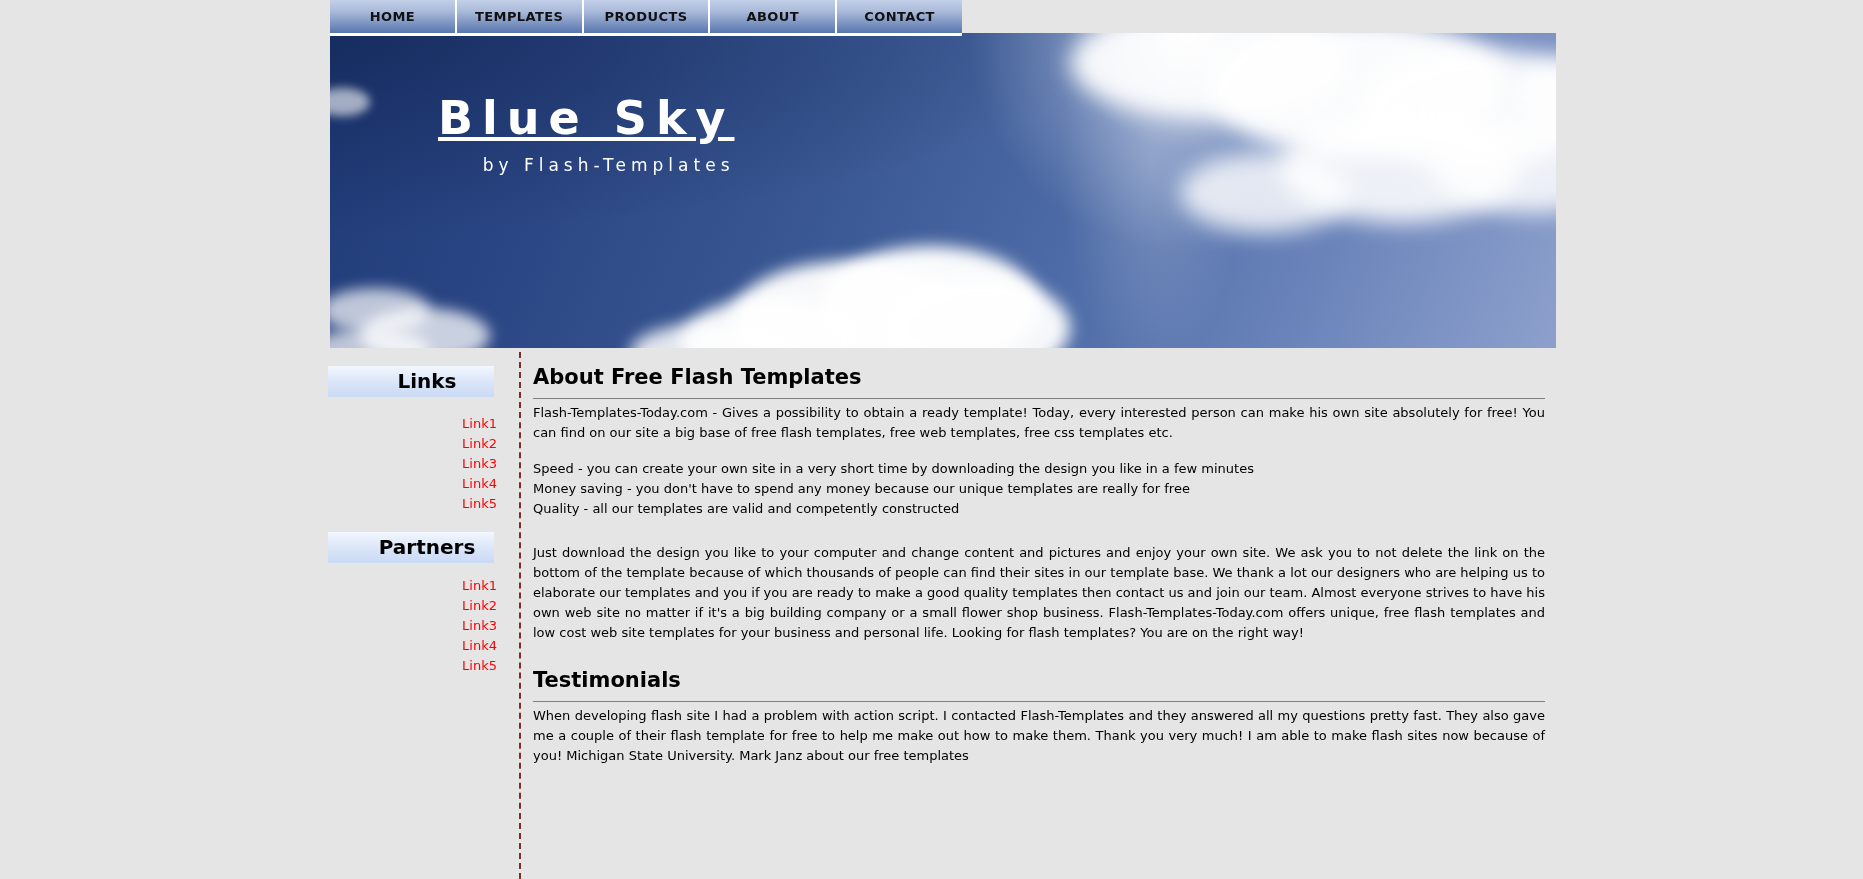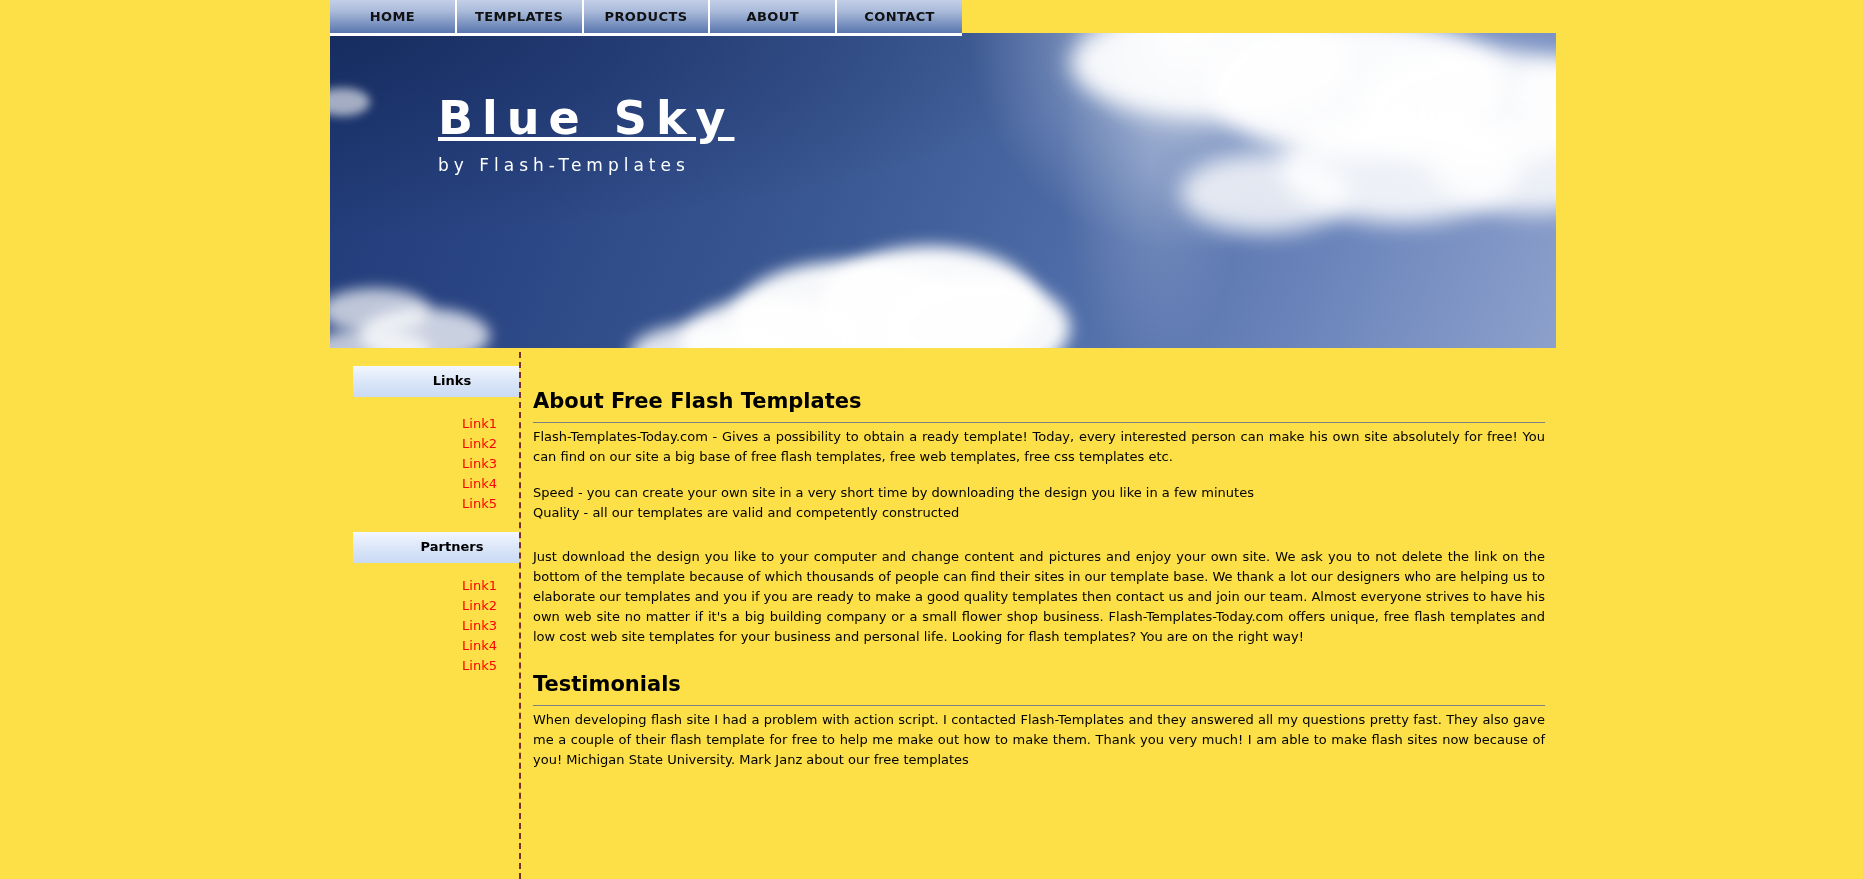--- a/index.html
+++ b/index.html
@@ -6,21 +6,21 @@
   html, body { background: #ffffff; }
   body {
     font-family: "DejaVu Sans", "Liberation Sans", sans-serif;
     color: #000;
   }
   .page {
     position: relative;
     width: 1863px;
     height: 879px;
     overflow: hidden;
-    background: #fde047;
+    background: #e5e5e5;
   }
 
   
   .navbar {
     position: absolute;
     left: 330px; top: 0;
     width: 632px; height: 36px;
     display: flex;
     background: linear-gradient(to bottom, #c3cfe8 0%, #a9bada 35%, #7790bf 75%, #5a76ae 100%);
     border-bottom: 3px solid #ffffff;
@@ -69,31 +69,32 @@
     font-weight: bold;
     letter-spacing: 9px;
     white-space: nowrap;
     text-decoration: underline;
   }
   .header-subtitle {
     margin-top: 10px;
     font-size: 17px;
     letter-spacing: 5px;
     white-space: nowrap;
+    text-align: right;
   }
 
   
   .side-heading {
     position: absolute;
-    left: 353px;
+    left: 328px;
     width: 166px; height: 31px;
     background: linear-gradient(to bottom, #f3f7fe 0%, #dde8f9 45%, #c9daf4 100%);
     text-align: center;
     line-height: 30px;
-    font-size: 13px;
+    font-size: 20px;
     font-weight: bold;
     color: #000;
     padding-left: 32px;
   }
   .side-heading.links    { top: 366px; }
   .side-heading.partners { top: 532px; }
   .side-list {
     position: absolute;
     left: 357px;
     width: 140px;
@@ -125,21 +126,20 @@
     left: 533px; top: 362px;
     width: 1012px;
   }
   .content h2 {
     font-size: 21px;
     font-weight: bold;
     line-height: 30px;
     padding-bottom: 6px;
     border-bottom: 1px solid #808080;
     color: #000;
-    margin-top: 24px;
   }
   .content p {
     font-size: 13px;
     line-height: 20px;
     text-align: justify;
     margin-top: 4px;
     color: #000;
   }
   .content .spaced-heading { margin-top: 22px; }
   .content .adv-list { margin-top: 16px; }
@@ -209,20 +209,21 @@
   </div>
 
   <div class="v-divider"></div>
 
   <main class="content">
     <h2>About Free Flash Templates</h2>
     <p>Flash-Templates-Today.com - Gives a possibility to obtain a ready template! Today, every interested person can make his own site absolutely for free! You can find on our site a big base of free flash templates, free web templates, free css templates etc.</p>
 
     <div class="adv-list">
       <div class="adv-line">Speed - you can create your own site in a very short time by downloading the design you like in a few minutes</div>
+      <div class="adv-line">Money saving - you don't have to spend any money because our unique templates are really for free</div>
       <div class="adv-line">Quality - all our templates are valid and competently constructed</div>
     </div>
     <p class="big-par">Just download the design you like to your computer and change content and pictures and enjoy your own site. We ask you to not delete the link on the bottom of the template because of which thousands of people can find their sites in our template base. We thank a lot our designers who are helping us to elaborate our templates and you if you are ready to make a good quality templates then contact us and join our team. Almost everyone strives to have his own web site no matter if it's a big building company or a small flower shop business. Flash-Templates-Today.com offers unique, free flash templates and low cost web site templates for your business and personal life. Looking for flash templates? You are on the right way!</p>
 
     <h2 class="spaced-heading">Testimonials</h2>
     <p>When developing flash site I had a problem with action script. I contacted Flash-Templates and they answered all my questions pretty fast. They also gave me a couple of their flash template for free to help me make out how to make them. Thank you very much! I am able to make flash sites now because of you! Michigan State University. Mark Janz about our free templates</p>
   </main>
 
 </div>
 

